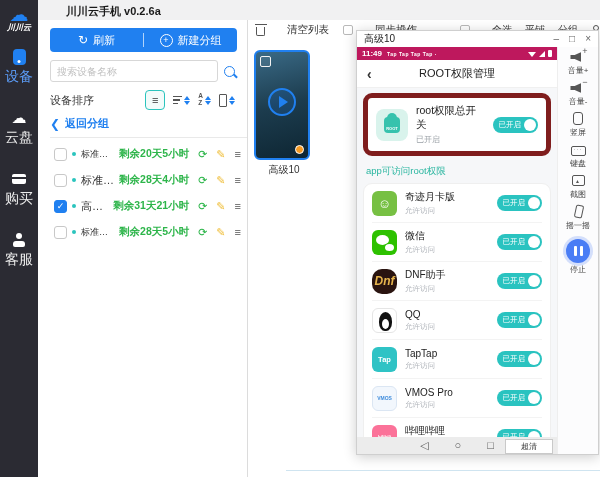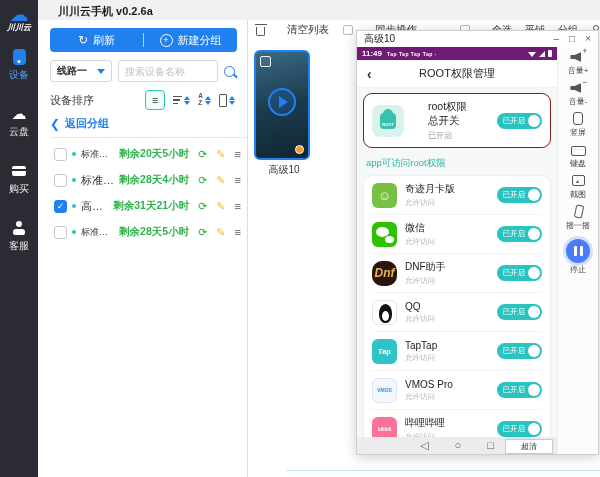--- a/index.html
+++ b/index.html
@@ -5,35 +5,35 @@
   html,body{margin:0;padding:0;}
   body{width:600px;height:477px;position:relative;overflow:hidden;background:#fff;
        font-family:"Liberation Sans","DejaVu Sans",sans-serif;-webkit-font-smoothing:antialiased;}
   
   .rail{position:absolute;left:0;top:0;width:38px;height:477px;background:#2b2b33;
         display:flex;flex-direction:column;align-items:center;z-index:40;}
   .logo{margin:5px 0 16px;text-align:center;}
   .logo-cloud{color:#2080f0;font-size:19px;line-height:1;}
   .logo-text{color:#fff;font-size:8px;font-style:italic;font-weight:bold;margin-top:-2px;}
   .rail-item{display:flex;flex-direction:column;align-items:center;gap:3px;margin-bottom:24px;cursor:pointer;}
-  .rail-label{font-size:10px;color:#ececec;}
+  .rail-label{font-size:14px;color:#ececec;}
   .rail-item.active .rail-label{color:#5b9bf5;}
   .ri{width:16px;height:16px;position:relative;}
   .ri-devices{width:13px;height:16px;background:#2080f0;border-radius:4px;}
   .ri-devices::after{content:"";position:absolute;left:50%;bottom:2px;transform:translateX(-50%);
         width:3px;height:3px;background:#fff;border-radius:50%;}
   .ri-cloud{color:#fff;font-size:15px;line-height:16px;text-align:center;}
   .ri-cloud::before{content:"☁";}
   .ri-purchase::before{content:"";position:absolute;left:1px;top:3px;width:14px;height:10px;background:#fff;border-radius:2px;}
   .ri-purchase::after{content:"";position:absolute;left:1px;top:6px;width:14px;height:2px;background:#2b2b33;}
   .ri-support::before{content:"";position:absolute;left:5px;top:1px;width:6px;height:6px;background:#fff;border-radius:50%;}
   .ri-support::after{content:"";position:absolute;left:2px;top:9px;width:12px;height:6px;background:#fff;border-radius:3px 3px 2px 2px;}
   
   .titlebar{position:absolute;left:38px;top:0;right:0;height:24px;background:#f1f1f2;
-        border-bottom:1px solid #e3e3e3;display:flex;align-items:center;padding-left:20px;box-sizing:border-box;}
+        border-bottom:1px solid #e3e3e3;display:flex;align-items:center;padding-left:28px;box-sizing:border-box;}
   .title{font-size:11px;font-weight:bold;color:#1a1a1a;}
   
   .left-panel{position:absolute;left:38px;top:20px;width:210px;bottom:0;background:#fff;
         border-right:1px solid #dcdcdc;box-sizing:border-box;}
   .btnbar{display:flex;height:24px;margin:8px 10px 8px 12px;background:#2080f0;border-radius:4px;
         color:#fff;align-items:center;}
   .btn-half{flex:1;display:flex;align-items:center;justify-content:center;gap:5px;font-size:11px;cursor:pointer;}
   .btn-divider{width:1px;height:14px;background:rgba(255,255,255,.65);}
   .ic-refresh{font-size:12px;line-height:1;}
   .ic-plus{width:11px;height:11px;border:1px solid #fff;border-radius:50%;display:flex;align-items:center;
@@ -101,32 +101,32 @@
   .bottom-line{position:absolute;left:38px;right:0;bottom:6px;height:1px;background:#cfe4f0;}
   
   .phone-window{position:absolute;left:356px;top:30px;width:243px;height:425px;background:#fff;border:1px solid #cfcfcf;
         box-shadow:0 2px 12px rgba(0,0,0,.20);z-index:30;box-sizing:border-box;display:flex;flex-direction:column;}
   .pw-titlebar{height:16px;display:flex;align-items:center;padding:0 7px;flex:0 0 auto;}
   .pw-title{font-size:10px;color:#222;}
   .pw-controls{margin-left:auto;display:flex;gap:10px;font-size:10px;color:#666;line-height:1;}
   .pw-controls span{cursor:pointer;}
   .pw-body{flex:1;display:flex;min-height:0;}
   .screen{width:200px;display:flex;flex-direction:column;min-width:0;}
-  .statusbar{height:13px;background:#701a75;display:flex;align-items:center;padding:0 5px;gap:5px;flex:0 0 auto;}
+  .statusbar{height:13px;background:#be185d;display:flex;align-items:center;padding:0 5px;gap:5px;flex:0 0 auto;}
   .sb-time{color:#fff;font-size:8px;font-weight:bold;}
   .sb-notifs{color:#fff;font-size:5px;font-weight:bold;letter-spacing:.5px;}
   .sb-right{margin-left:auto;display:flex;align-items:flex-end;gap:3px;}
   .sb-wifi{width:0;height:0;border-left:4px solid transparent;border-right:4px solid transparent;border-top:5px solid #fff;}
   .sb-signal{width:0;height:0;border-left:6px solid transparent;border-bottom:6px solid #fff;}
   .sb-batt{width:4px;height:7px;background:#fff;border-radius:1px;}
   .appbar{height:27px;background:#fff;display:flex;align-items:center;position:relative;flex:0 0 auto;border-bottom:1px solid #f0f0f0;}
   .ab-back{position:absolute;left:10px;font-size:14px;color:#333;font-weight:bold;line-height:1;cursor:pointer;}
   .ab-title{margin:0 auto;font-size:11px;color:#222;font-weight:500;}
   .content{flex:1;background:#f6f7f9;padding:5px 6px 0;min-height:0;overflow:hidden;}
-  .root-card{background:#fff;border:1px solid #7f1d1d;border-radius:9px;padding:6px 8px;display:flex;align-items:center;gap:24px;}
+  .root-card{background:#fff;border:5px solid #7f1d1d;border-radius:9px;padding:6px 8px;display:flex;align-items:center;gap:8px;}
   .root-icon{width:32px;height:32px;background:#d9f3ec;border-radius:8px;display:flex;align-items:center;justify-content:center;flex:0 0 auto;}
   .root-robot{width:16px;height:16px;background:#36c2ad;border-radius:4px;display:flex;align-items:flex-end;justify-content:center;
         color:#fff;font-size:4px;font-weight:bold;padding-bottom:2px;box-sizing:border-box;position:relative;}
   .root-robot::before{content:"";position:absolute;top:-4px;left:3px;width:10px;height:5px;background:#36c2ad;border-radius:5px 5px 0 0;}
   .root-meta .t{font-size:10.5px;color:#222;}
   .root-meta .s{font-size:8px;color:#9aa0a6;margin-top:2px;}
   .toggle{min-width:42px;height:16px;background:#2ac3c0;border-radius:8px;display:flex;align-items:center;
         padding:0 2px 0 6px;gap:3px;margin-left:auto;flex:0 0 auto;cursor:pointer;box-sizing:border-box;}
   .tg-label{font-size:7.5px;color:#fff;white-space:nowrap;}
   .tg-knob{width:12px;height:12px;background:#fff;border-radius:50%;}
@@ -208,24 +208,20 @@
       <span class="ic-refresh">↻</span>
       <span>刷新</span>
     </div>
     <div class="btn-divider"></div>
     <div class="btn-half">
       <span class="ic-plus">+</span>
       <span>新建分组</span>
     </div>
   </div>
   <div class="filter-row">
-    <div class="line-select">
-      <span class="val">线路一</span>
-      <span class="sel-caret"></span>
-    </div>
     <input class="search-input" placeholder="搜索设备名称" style="">
     <div class="mag"></div>
   </div>
   <div class="sort-row">
     <span class="sort-label">设备排序</span>
     <div class="sorticons">
       <div class="sort-box">≡</div>
       <div class="sort-i">
         <span class="lines">
             <i></i>

